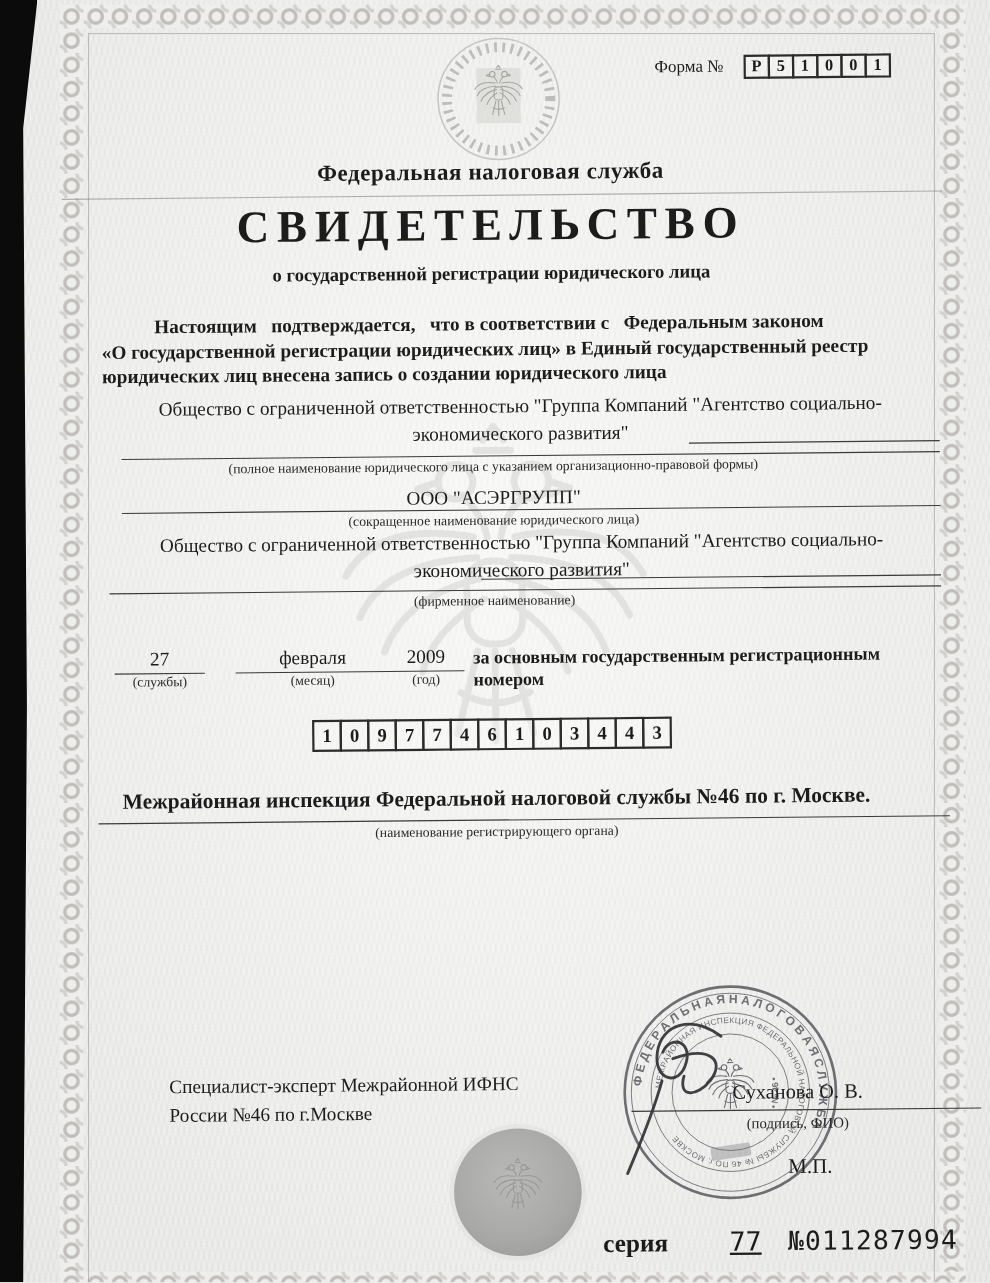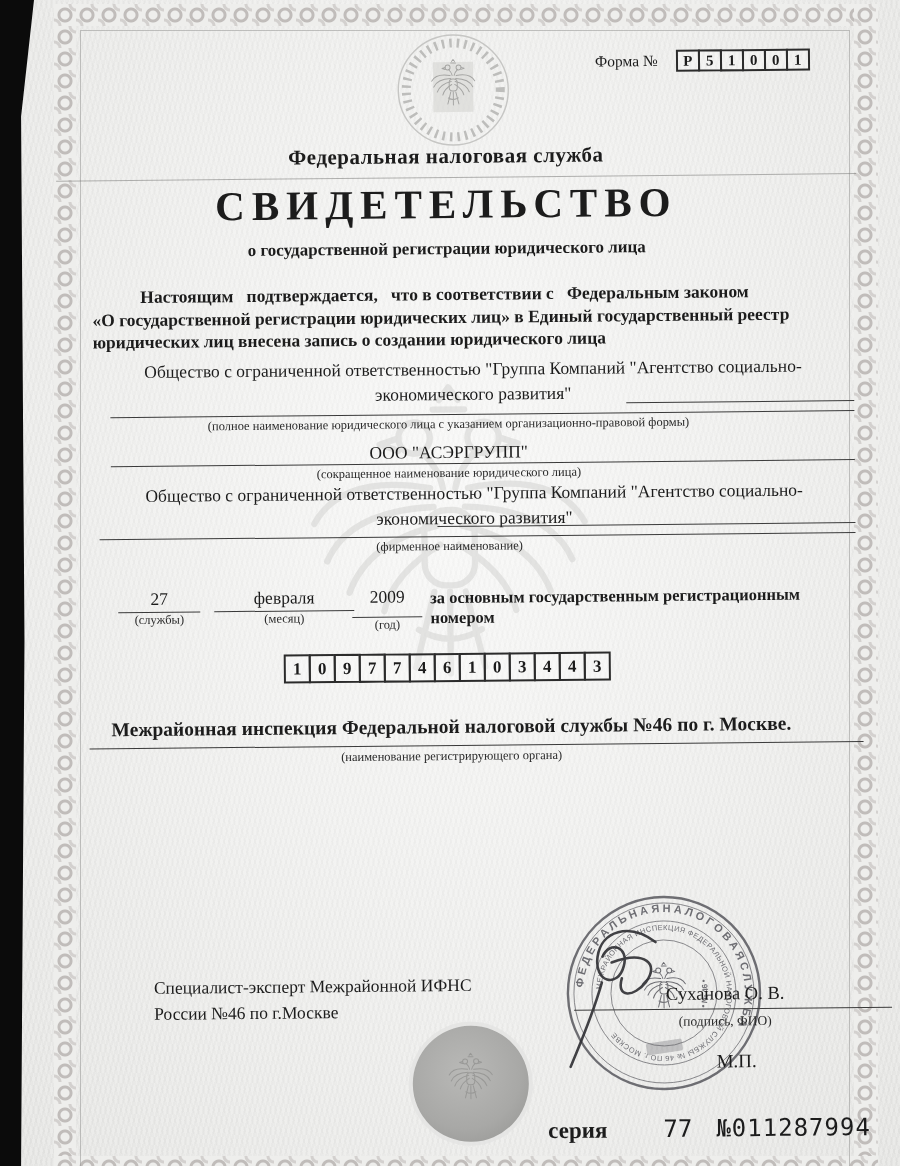--- a/index.html
+++ b/index.html
@@ -46,21 +46,21 @@
   #hr1{left:60px;right:40px;top:177px;border-top:1px solid rgba(120,120,118,.55);}
   #doc-title{left:0;right:0;top:180px;font-size:41px;font-weight:bold;letter-spacing:7px;}
   #subtitle{left:0;right:0;top:239px;font-size:17px;font-weight:bold;}
   #preamble{left:95px;right:44px;top:283px;font-size:17.5px;font-weight:bold;line-height:22.5px;}
   #preamble .l1{padding-left:48px;}
   .nameblock{font-size:17.5px;line-height:24.5px;}
   #official-title{left:150px;top:972px;width:360px;font-size:17.5px;line-height:26px;}
   #mp{left:712px;top:1053px;font-size:19px;font-weight:normal;}
   #series-row{left:543px;top:1091px;display:flex;align-items:baseline;}
   #series-label{font-size:23px;font-weight:bold;margin-top:28px;}
-  #series-region{font-size:24px;font-family:"DejaVu Sans Mono",monospace;margin-left:56px;}
+  #series-region{font-size:24px;font-family:"DejaVu Sans Mono",monospace;margin-left:56px;text-decoration:underline;}
   #series-number{font-size:24px;font-family:"DejaVu Sans Mono",monospace;margin-left:24px;letter-spacing:1px;}
   svg{display:block;}
 </style>
 </head>
 <body>
 
 <div id="scan">
   <div id="paper"></div>
 
   <div id="gb-top" class="gb"></div>
@@ -138,30 +138,30 @@
 
     <div class="abs ctr nameblock" style="left:0;right:0;top:440px;">ООО "АСЭРГРУПП"</div>
     <div class="rule" style="left:112px;right:44px;top:463px;"></div>
     <div class="abs ctr cap" style="left:0;right:0;top:466px;">(сокращенное наименование юридического лица)</div>
 
     <div class="abs ctr nameblock" style="left:130px;right:80px;top:481px;">Общество с ограниченной ответственностью "Группа Компаний "Агентство социально-экономического развития"</div>
     <div class="rule" style="left:438px;right:44px;top:526px;"></div>
     <div class="rule" style="left:100px;right:44px;top:536px;"></div>
     <div class="abs ctr cap" style="left:0;right:0;top:539px;">(фирменное наименование)</div>
 
-    <div class="abs ctr" style="left:118px;top:586px;width:82px;">
+    <div class="abs ctr" style="left:104px;top:586px;width:82px;">
       <div style="font-size:17.5px;border-bottom:1.4px solid #3a3a3a;padding-bottom:2px;">27</div>
       <div class="cap">(службы)</div>
     </div>
     <div class="abs ctr" style="left:214px;top:586px;width:140px;">
       <div style="font-size:17.5px;border-bottom:1.4px solid #3a3a3a;padding-bottom:2px;">февраля</div>
       <div class="cap">(месяц)</div>
     </div>
     <div class="abs ctr" style="left:352px;top:586px;width:70px;">
-      <div style="font-size:17.5px;border-bottom:1.4px solid #3a3a3a;padding-bottom:9px;font-family:Liberation Serif, serif;">2009</div>
+      <div style="font-size:17.5px;border-bottom:1.4px solid #3a3a3a;padding-bottom:2px;font-family:Liberation Serif, serif;">2009</div>
       <div class="cap">(год)</div>
     </div>
     <div class="abs" style="left:430px;right:38px;top:588px;font-size:16.5px;font-weight:bold;">за основным государственным регистрационным номером</div>
 
     <div class="abs cellrow" style="left:283px;top:653px;">
       <span class="cell ocell">1</span>
       <span class="cell ocell">0</span>
       <span class="cell ocell">9</span>
       <span class="cell ocell">7</span>
       <span class="cell ocell">7</span>

